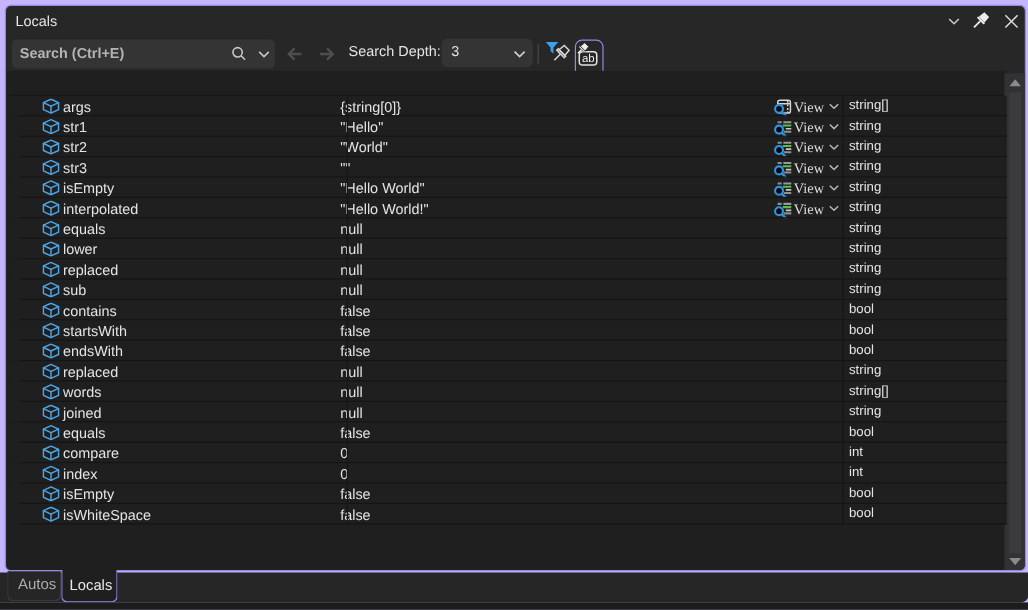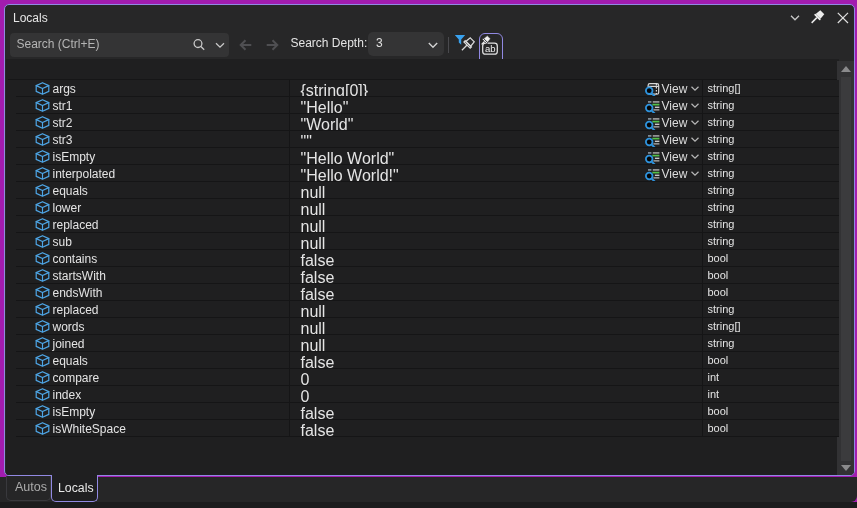--- a/index.html
+++ b/index.html
@@ -1,48 +1,48 @@
 <!DOCTYPE html>
 <html><head>
 <meta charset="utf-8">
 <style>
 * { margin:0; padding:0; box-sizing:border-box; }
 html,body { width:857px; height:508px; background:#1c1c1d; font-family:"Liberation Sans", sans-serif; overflow:hidden; }
-#canvas { position:relative; width:857px; height:508px; background:#a21caf; }
+#canvas { position:relative; width:857px; height:508px; background:#c4b5fd; }
 
 
 #win { position:absolute; left:4px; top:4px; width:851px; height:472px;
   border:1.5px solid #9189e2; border-radius:5px; background:#272728; overflow:hidden; }
 
 #title { position:absolute; left:8px; top:5.5px; font-size:12px; color:#e6e6e6; }
 
 
 .tico { position:absolute; top:7px; }
 
 
 #searchbox { position:absolute; left:5px; top:28px; width:219px; height:24px; background:#343435; border-radius:4px; }
-#searchph { position:absolute; left:6.5px; top:4px; font-size:12px; color:#b4b4b4; }
+#searchph { position:absolute; left:6.5px; top:4px; font-size:12px; color:#b4b4b4;font-weight:bold; }
 #sdlabel { position:absolute; left:285.5px; top:31px; font-size:12px; color:#e4e4e4; }
 #sddrop { position:absolute; left:363px; top:27.2px; width:76px; height:24px; background:#343435; border-radius:5px; }
 #sdval { position:absolute; left:8px; top:3.5px; font-size:12px; color:#e0e0e0; }
 #tbsep { position:absolute; left:443.3px; top:31.5px; width:1px; height:16px; background:#4a4a4e; }
 #abbtn { position:absolute; left:474px; top:28px; width:24px; height:37px; border:1.5px solid #9189e2; border-radius:6px; background:#272728; }
 
 
 #gridarea { position:absolute; left:1px; top:54px; width:833px; height:415.5px; background:#1f1f20; }
 #header { position:absolute; left:0px; top:0px; width:833px; height:19.5px; background:#1f1f20; }
 #header .hsep { position:absolute; top:2px; width:1px; height:17px; background:#424246; }
 #header span { position:absolute; top:3px; font-size:12.8px; color:#d2d2d2; }
 .row { position:absolute; left:1px; width:832px; height:17px; background:#1f1f20; }
 .row .cube { position:absolute; left:28px; top:2px; }
 .row .nm { position:absolute; left:46px; top:1.5px; font-size:12px; color:#e4e4e4; }
-.row .val { position:absolute; left:294px; top:1.5px; font-size:16px; color:#e4e4e4; }
+.row .val { position:absolute; left:277px; top:1.5px; font-size:12px; color:#e4e4e4; }
 .row .typ { position:absolute; left:701px; top:1.5px; font-size:11px; color:#e4e4e4; }
 .row .sep { position:absolute; left:9px; bottom:0px; width:823px; height:1px; background:#151516; }
-.viewbtn { position:absolute; left:629px; top:0px; width:67px; height:17px; }
+.viewbtn { position:absolute; left:629px; top:0px; width:67px; height:17px;font-family:Liberation Serif, serif; }
 .viewbtn svg:first-child { position:absolute; left:8px; top:1.5px; }
 .viewbtn .vtxt { position:absolute; left:26px; top:1.5px; font-size:12px; color:#dcdcdc; }
 .viewbtn svg:last-child { position:absolute; left:54.5px; top:5.5px; }
 .colsep { position:absolute; top:0; width:1px; background:#151516; }
 
 
 #sbar { position:absolute; left:832px; top:56px; width:17.5px; height:414px; background:#323234; }
 #sthumb { position:absolute; left:3.5px; top:16px; width:10.5px; height:384px; background:#3b3b3d; }
 
 

